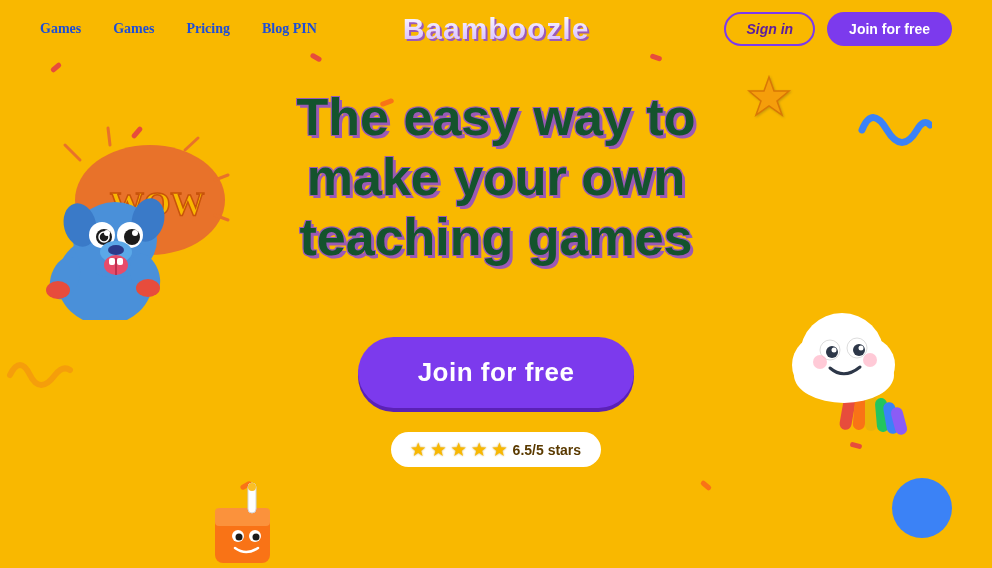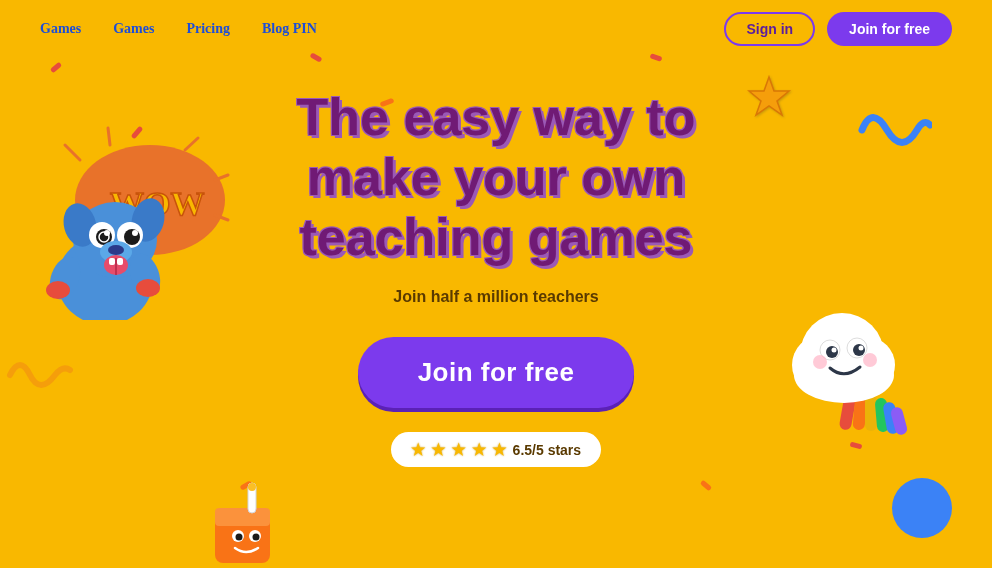--- a/index.html
+++ b/index.html
@@ -67,20 +67,21 @@
     .btn-signin {
       border: 2px solid #7c3aed;
       background: transparent;
       color: #5a1d9e;
       padding: 7px 20px;
       border-radius: 20px;
       font-size: 14px;
       font-weight: 700;
       cursor: pointer;
       font-family: Arial, sans-serif;
+      font-style: italic;
     }
 
     .btn-join-nav {
       background: #7c3aed;
       color: white;
       border: none;
       padding: 9px 22px;
       border-radius: 20px;
       font-size: 14px;
       font-weight: 700;
@@ -97,21 +98,21 @@
       text-align: center;
       padding-top: 30px;
       position: relative;
       z-index: 5;
     }
 
     .hero-title {
       font-size: 52px;
       font-weight: 900;
       line-height: 1.15;
-      color: #701a75;
+      color: #14532d;
       text-shadow:
         3px 3px 0px #9b59b6,
         -1px -1px 0px #9b59b6,
         1px -1px 0px #9b59b6,
         -1px 1px 0px #9b59b6;
       font-family: 'Arial Rounded MT Bold', Arial Black, sans-serif;
       max-width: 420px;
     }
 
     .hero-subtitle {
@@ -235,20 +236,23 @@
 <body>
 
 <nav class="navbar">
   <div class="nav-links">
     <a class="nav-link">Games</a>
     <a class="nav-link">Games</a>
     <a class="nav-link">Pricing</a>
     <a class="nav-link">Blog PIN</a>
   </div>
 
+  <div class="logo">
+    <span class="logo-text">Baamboozle</span>
+  </div>
 
   <div class="nav-actions">
     <button class="btn-signin">Sign in</button>
     <button class="btn-join-nav">Join for free</button>
   </div>
 </nav>
 
 <div class="small-red-tick1"></div>
 <div class="small-red-tick2"></div>
 <div class="small-red-tick3"></div>
@@ -369,21 +373,21 @@
     <path d="M35,70 Q46,78 58,70" fill="none" stroke="white" stroke-width="2.5" stroke-linecap="round"></path>
   </svg>
 </div>
 
 <div class="blue-circle"></div>
 
 <main class="main-content">
   <h1 class="hero-title">The easy way to make your own teaching games</h1>
 
   <p class="hero-subtitle">
-    <span>Join half a million teachers</span><br>
+    <br>
   </p>
 
   <button class="btn-join-hero">Join for free</button>
 
   <div class="stars-bar">
     <span class="stars">★</span>
     <span class="stars">★</span>
     <span class="stars">★</span>
     <span class="stars">★</span>
     <span class="stars">★</span>

